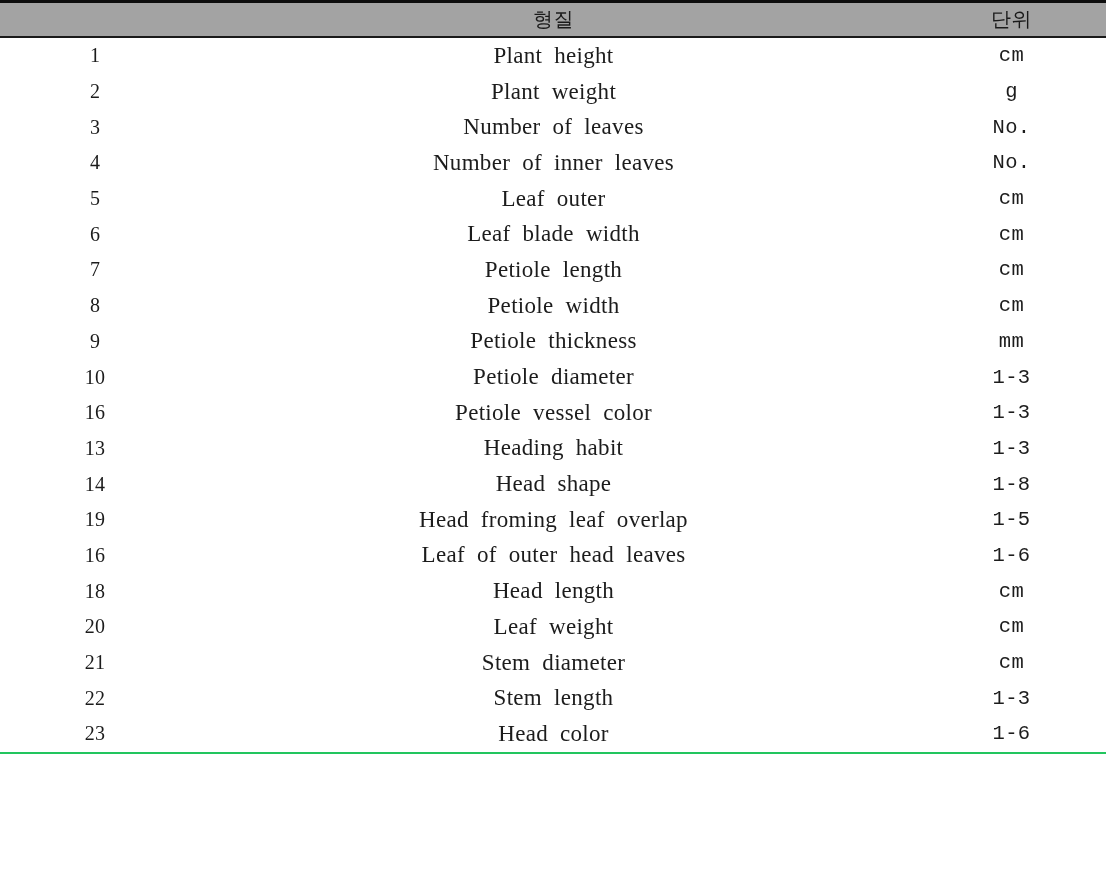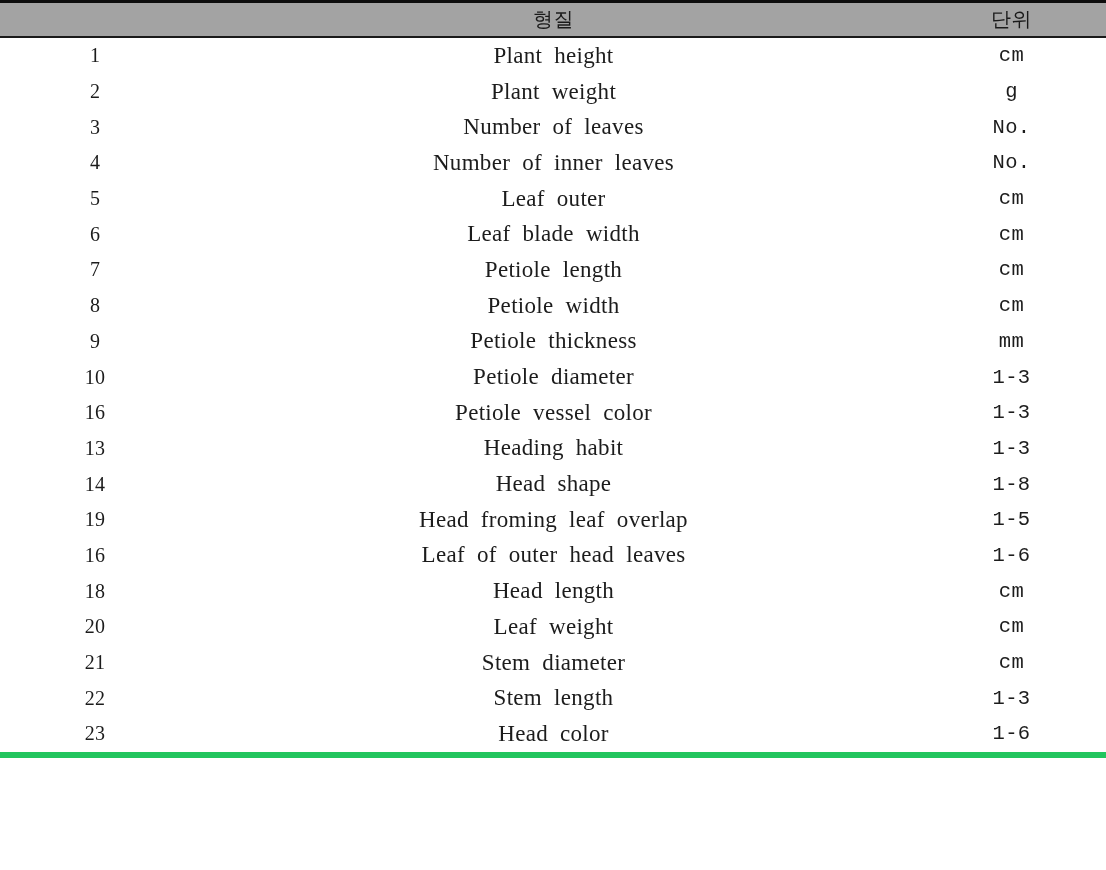--- a/index.html
+++ b/index.html
@@ -60,21 +60,21 @@
     padding: 0;
     height: 35.7px;
     vertical-align: middle;
     text-align: center;
     font-size: 21px;
     color: #1c1c1c;
     border: none;
     white-space: nowrap;
   }
   tbody tr:last-child td {
-    border-bottom: 6px solid #22c55e;
+    border-bottom: 2px solid #22c55e;
     margin-left: 40px;
   }
 
   td.cell-no {
     font-size: 20px;
     letter-spacing: 0.2px;
   }
   td.cell-trait {
     word-spacing: 6px;
     letter-spacing: 0.3px;

